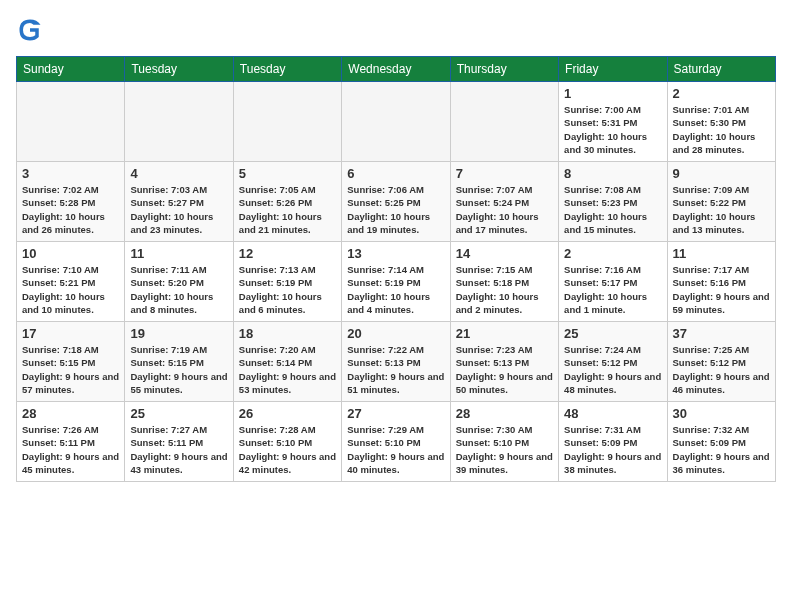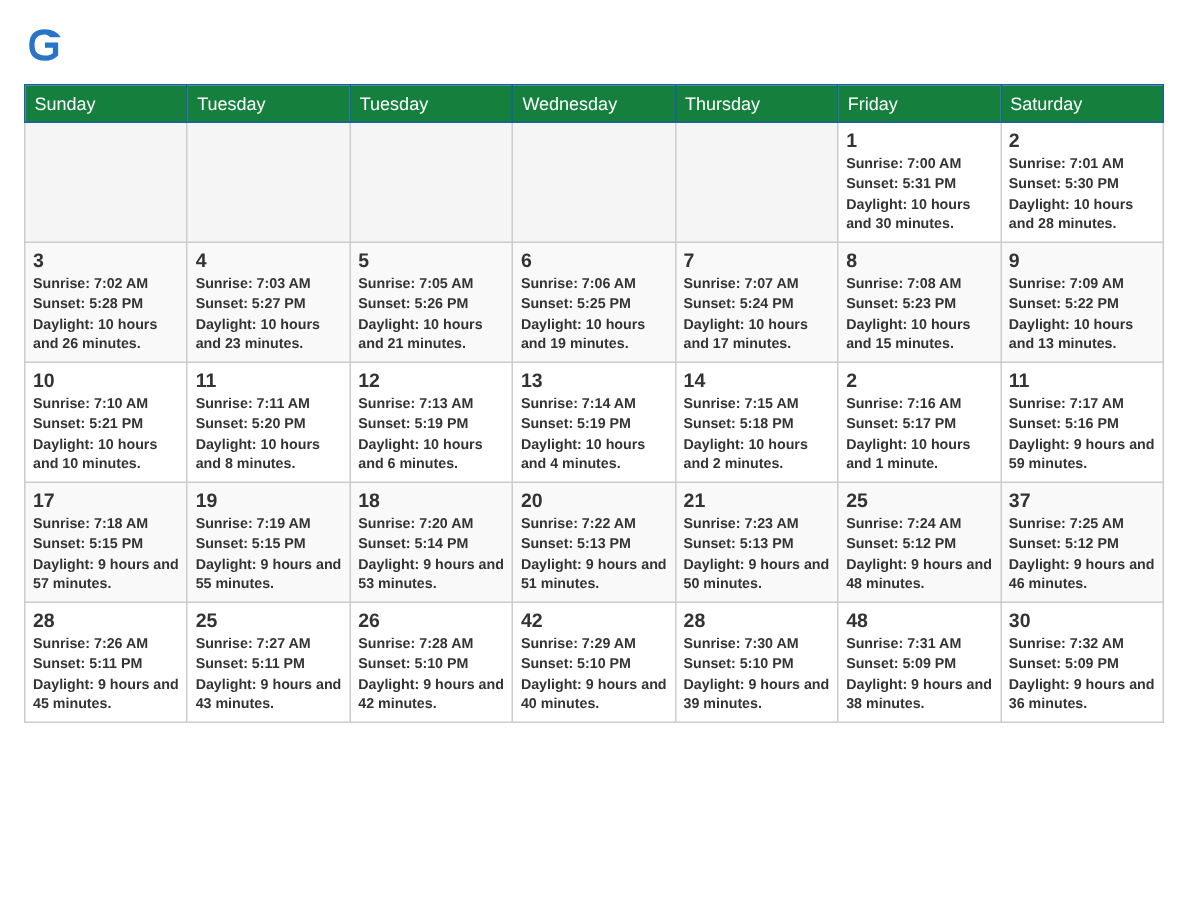--- a/index.html
+++ b/index.html
@@ -238,21 +238,21 @@
         </td>
         <td>
           <span class="day-num">25</span>
           <div class="day-info">Sunrise: 7:27 AM<br>Sunset: 5:11 PM<br>Daylight: 9 hours and 43 minutes.</div>
         </td>
         <td>
           <span class="day-num">26</span>
           <div class="day-info">Sunrise: 7:28 AM<br>Sunset: 5:10 PM<br>Daylight: 9 hours and 42 minutes.</div>
         </td>
         <td>
-          <span class="day-num">42</span>
+          <span class="day-num">27</span>
           <div class="day-info">Sunrise: 7:29 AM<br>Sunset: 5:10 PM<br>Daylight: 9 hours and 40 minutes.</div>
         </td>
         <td>
           <span class="day-num">28</span>
           <div class="day-info">Sunrise: 7:30 AM<br>Sunset: 5:10 PM<br>Daylight: 9 hours and 39 minutes.</div>
         </td>
         <td>
           <span class="day-num">48</span>
           <div class="day-info">Sunrise: 7:31 AM<br>Sunset: 5:09 PM<br>Daylight: 9 hours and 38 minutes.</div>
         </td>

